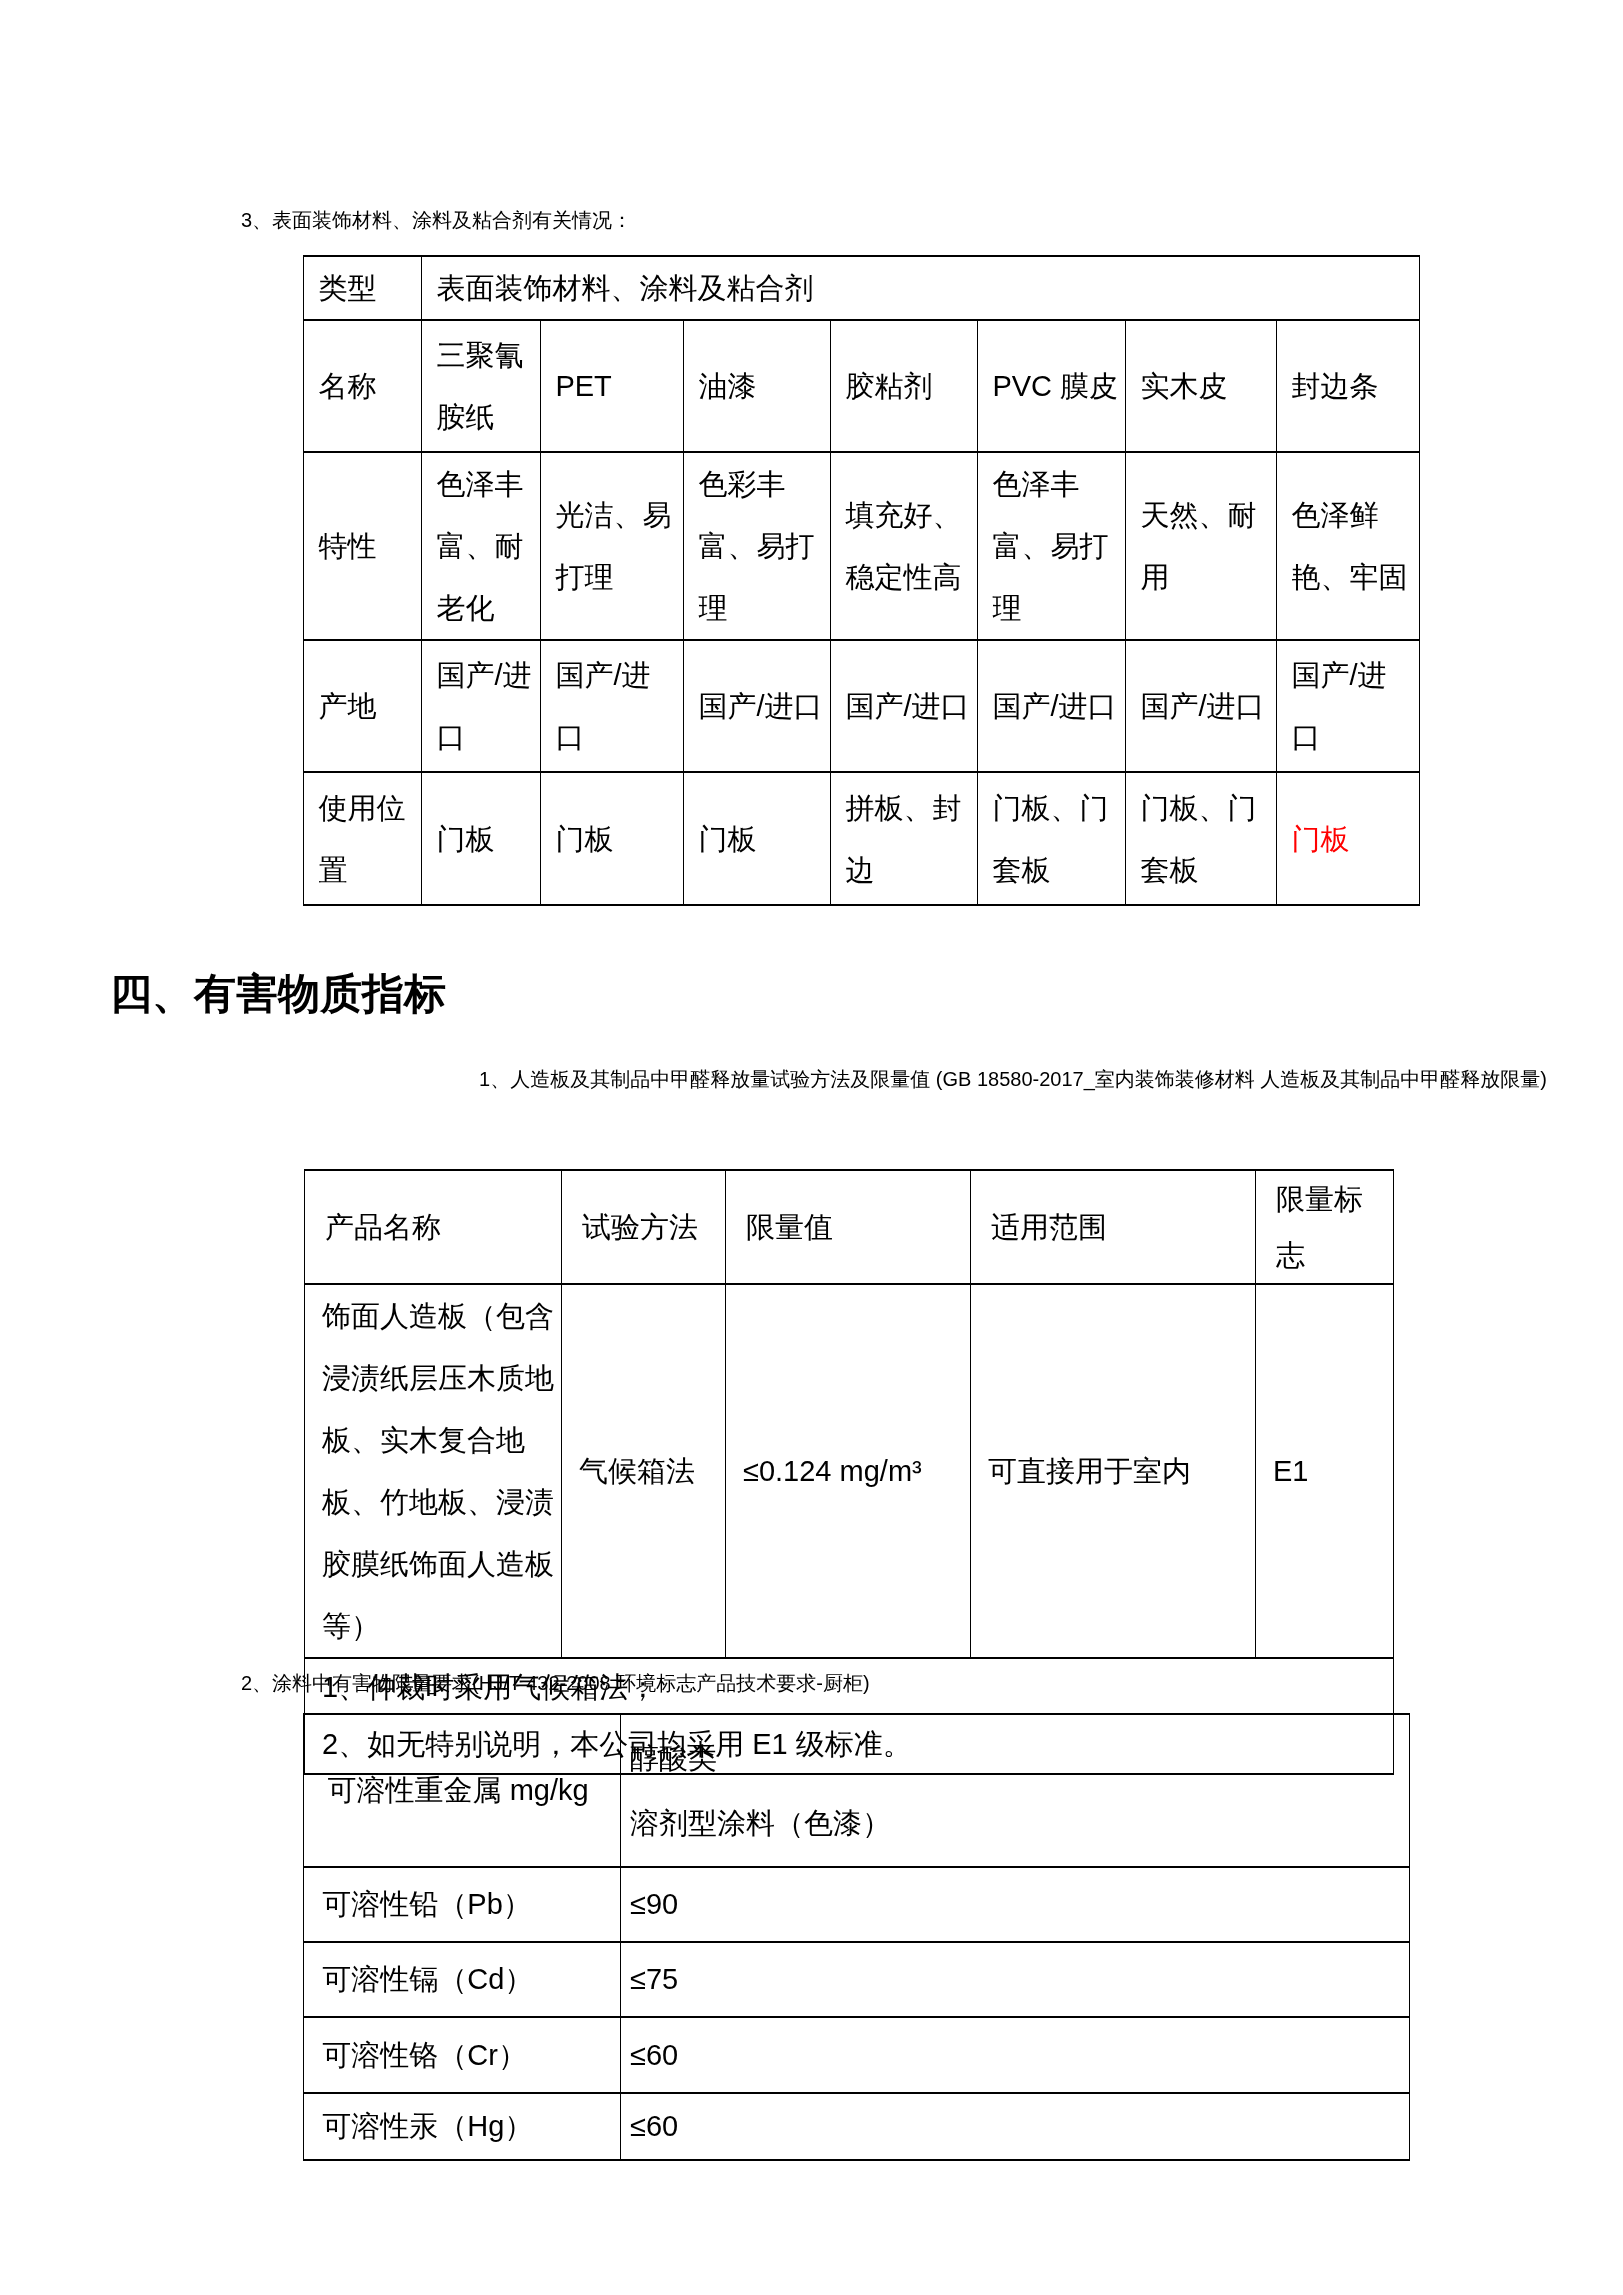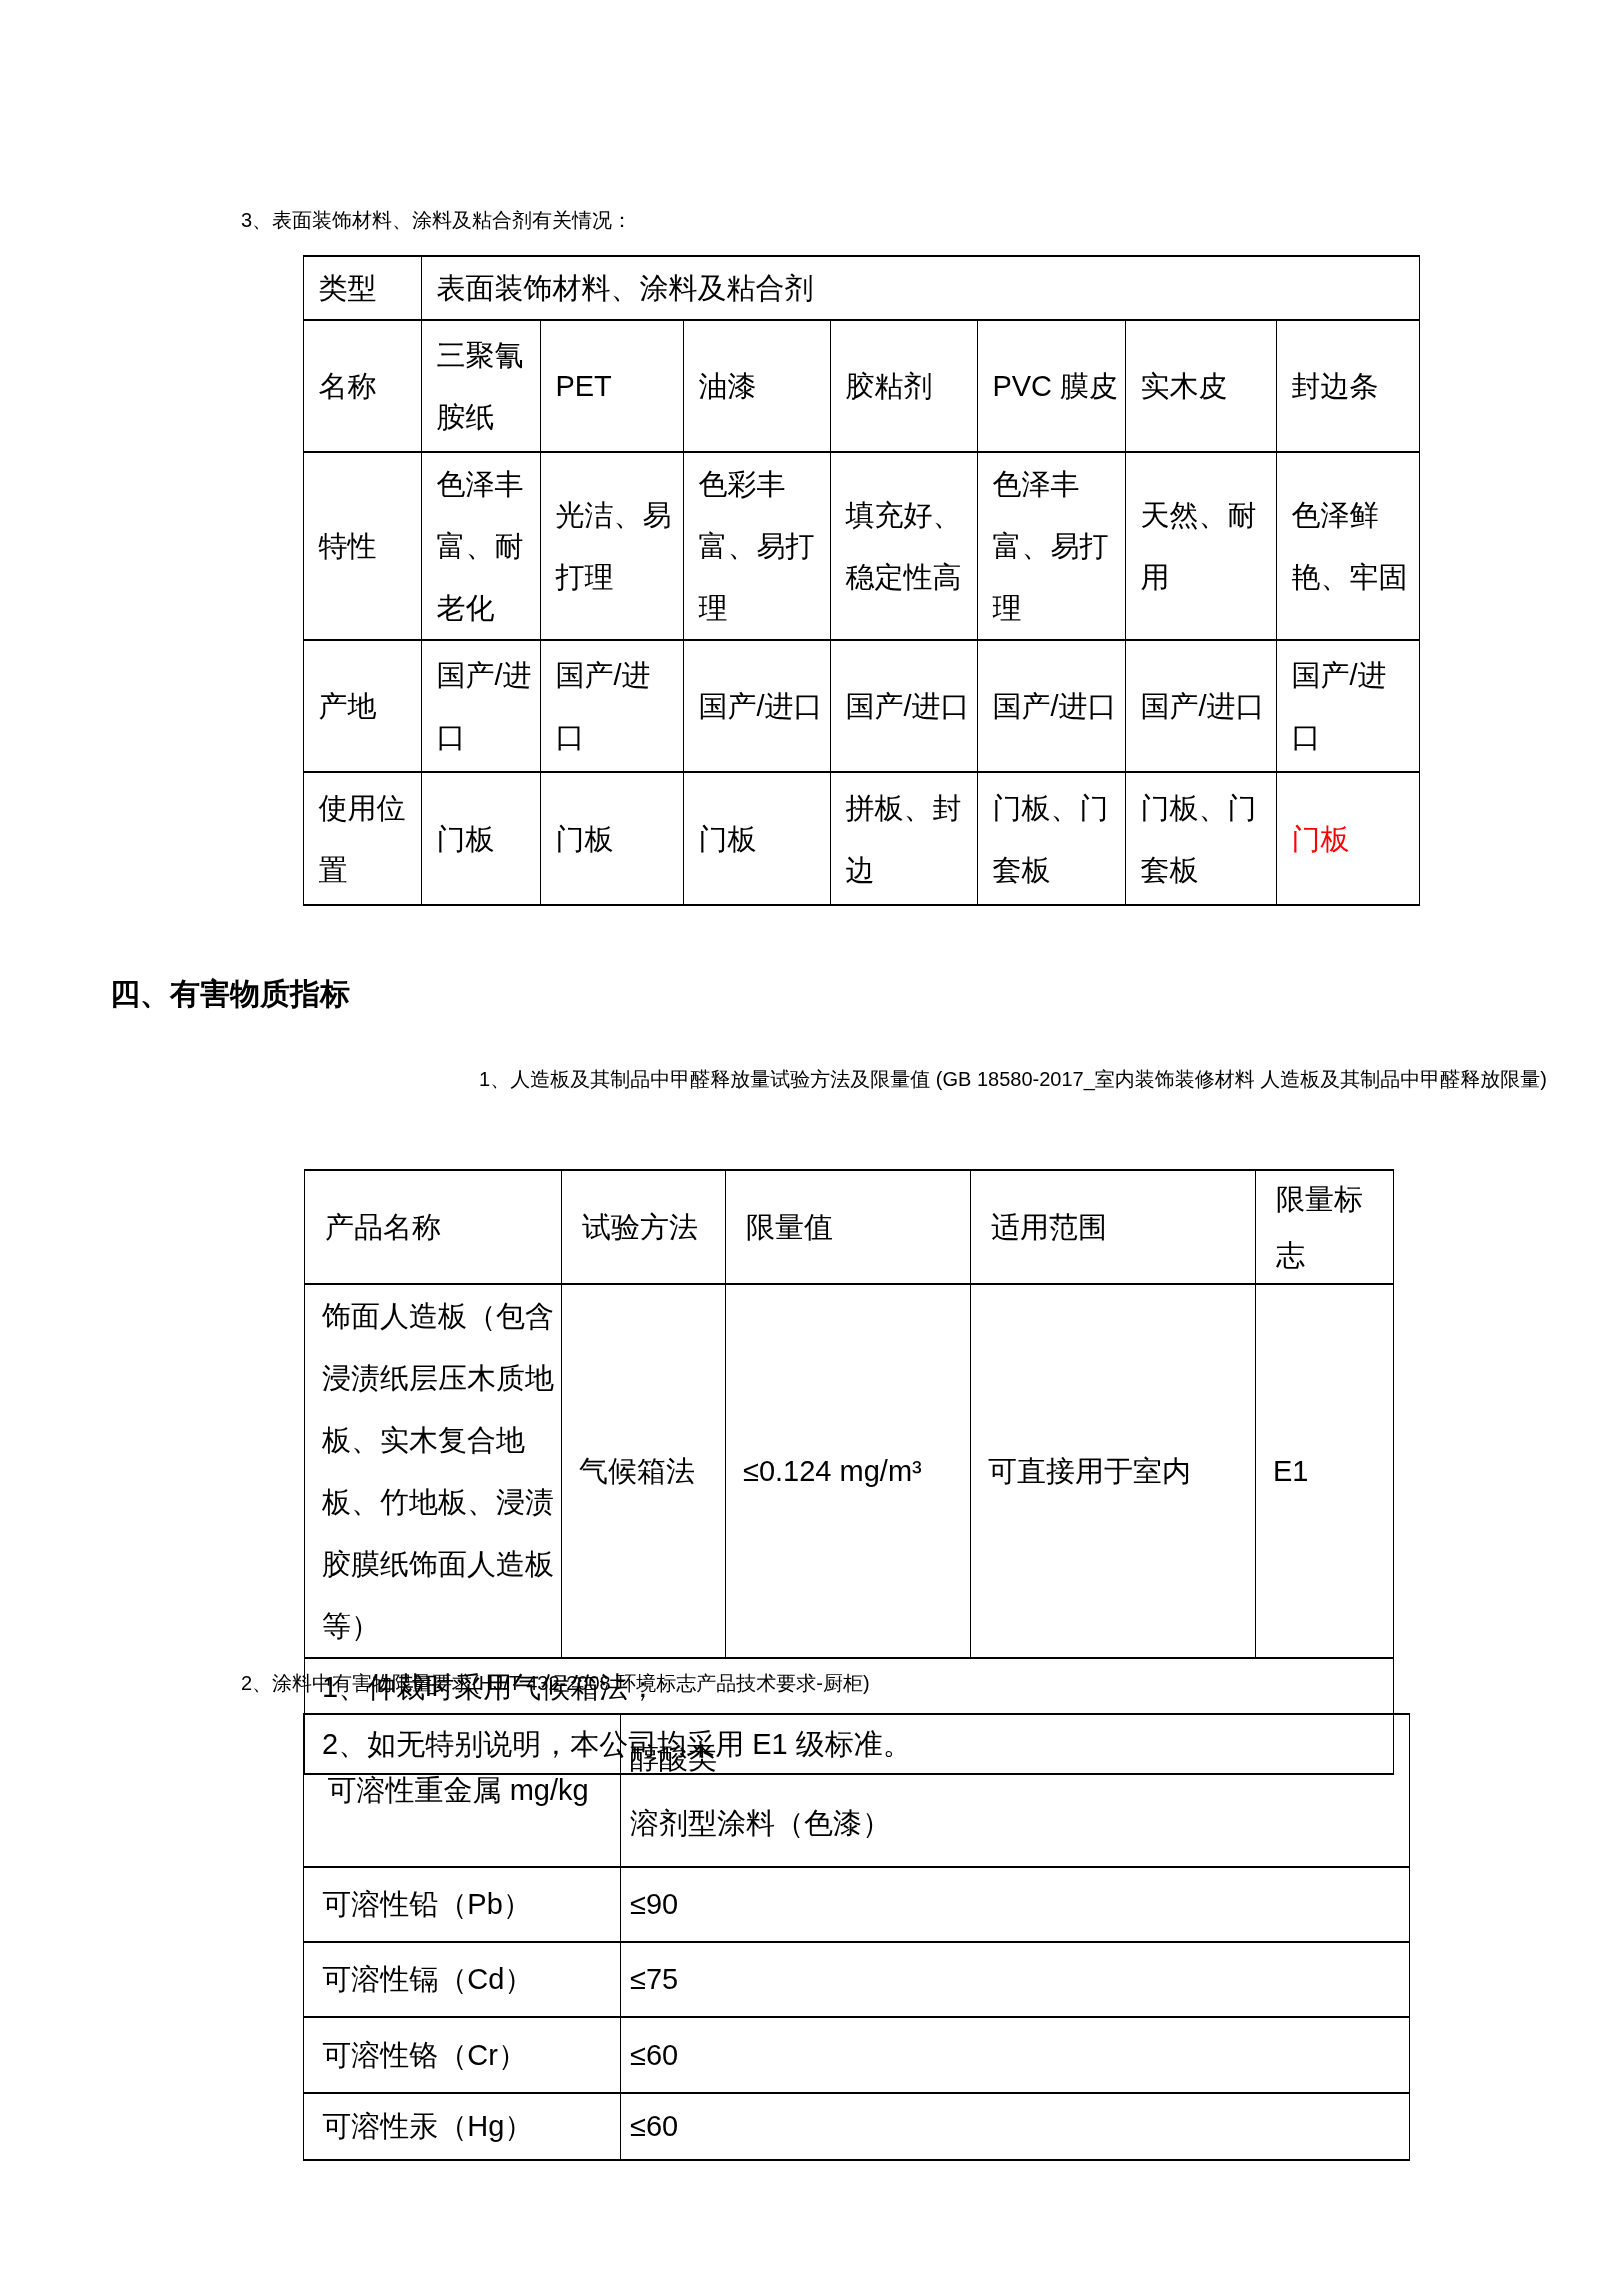--- a/index.html
+++ b/index.html
@@ -3,21 +3,21 @@
 <meta charset="utf-8">
 <style>
   html,body{margin:0;padding:0;background:#888;}
   .page{
     position:relative;width:1623px;height:2295px;background:#ffffff;
     font-family:"Liberation Sans",sans-serif;color:#000;overflow:hidden;
   }
   .para{position:absolute;font-size:20px;line-height:33px;white-space:nowrap;}
   .para.wrap{white-space:normal;}
   .hang{padding-left:30px;text-indent:-30px;line-height:69px;text-align:right;}
-  .h1{position:absolute;font-size:30px;font-weight:bold;line-height:46px;white-space:nowrap;}
+  .h1{position:absolute;font-size:42px;font-weight:bold;line-height:46px;white-space:nowrap;}
   table.tbl{position:absolute;border-collapse:collapse;table-layout:fixed;}
   .tbl td{
     border:1.3px solid #000;border-top-width:2px;border-bottom-width:2px;
     font-size:29px;line-height:62px;padding:0 5.2px 0 14.4px;
     vertical-align:middle;overflow:hidden;
   }
   .t2 td{line-height:62px;padding:0 2.6px 0 17px;}
   .t2 td.hdr{line-height:56px;padding-left:20px;}
   .note-line{line-height:57px;}
   .t3 td{line-height:65px;}

